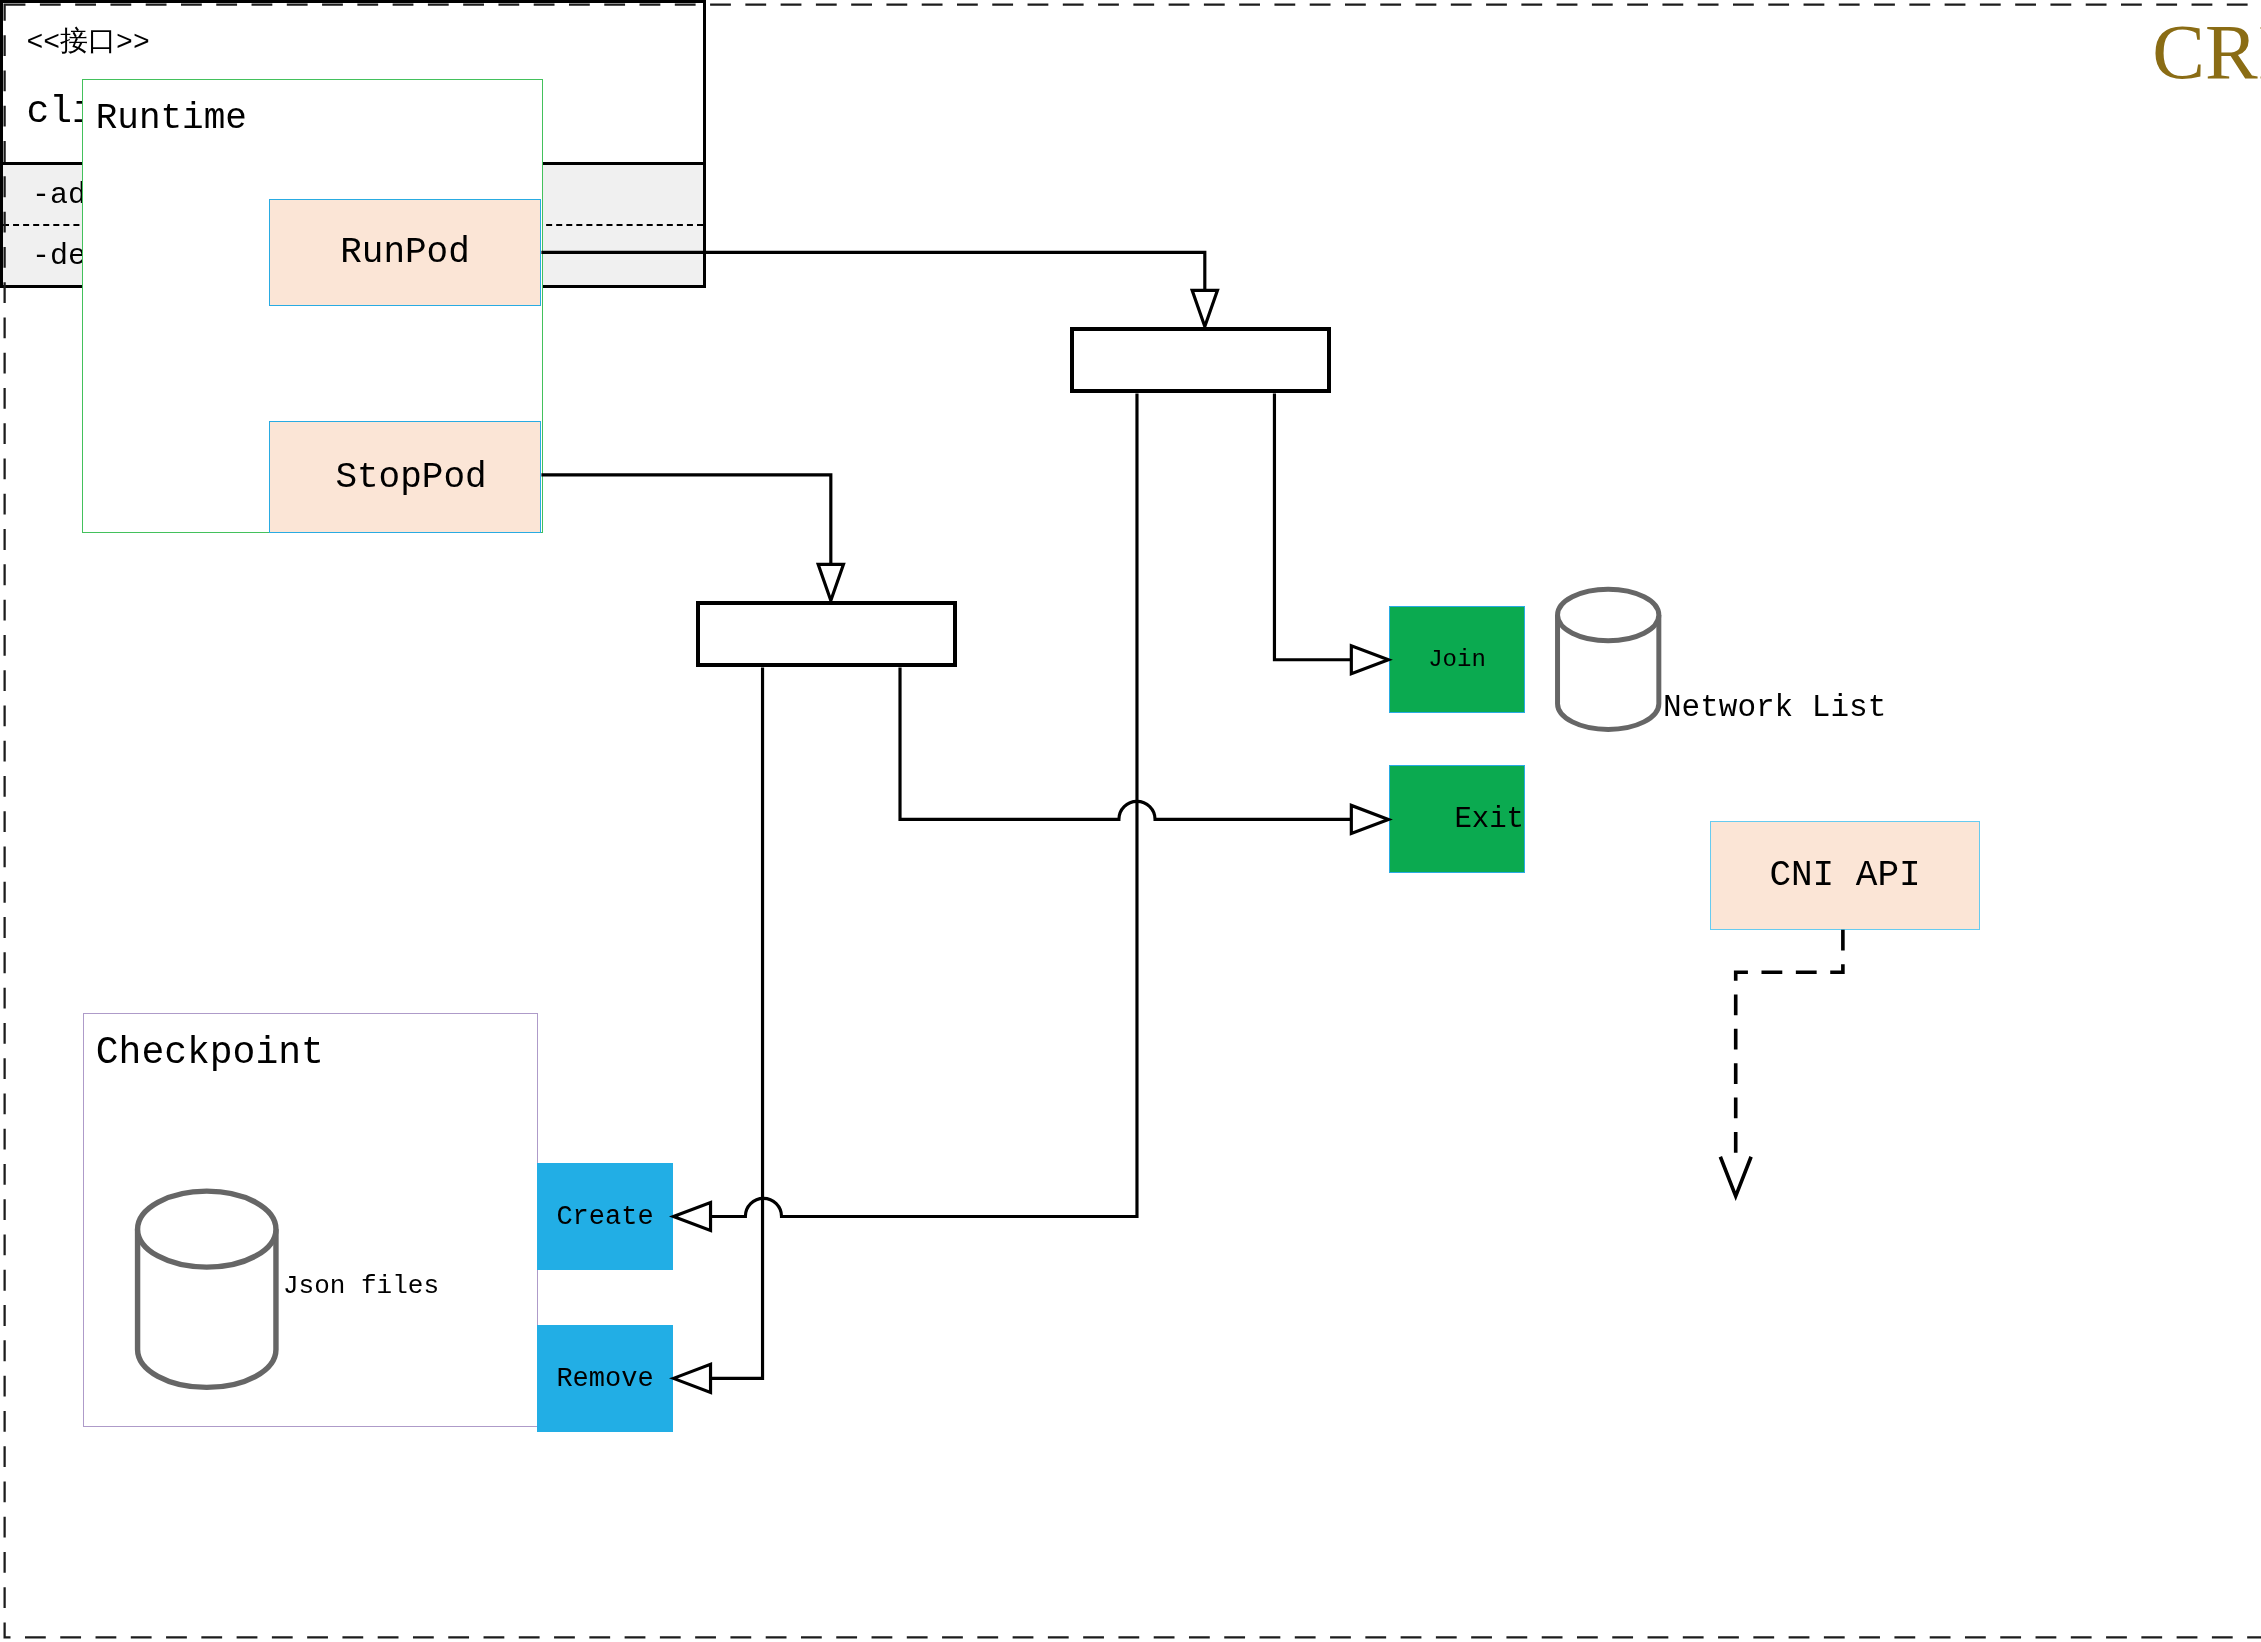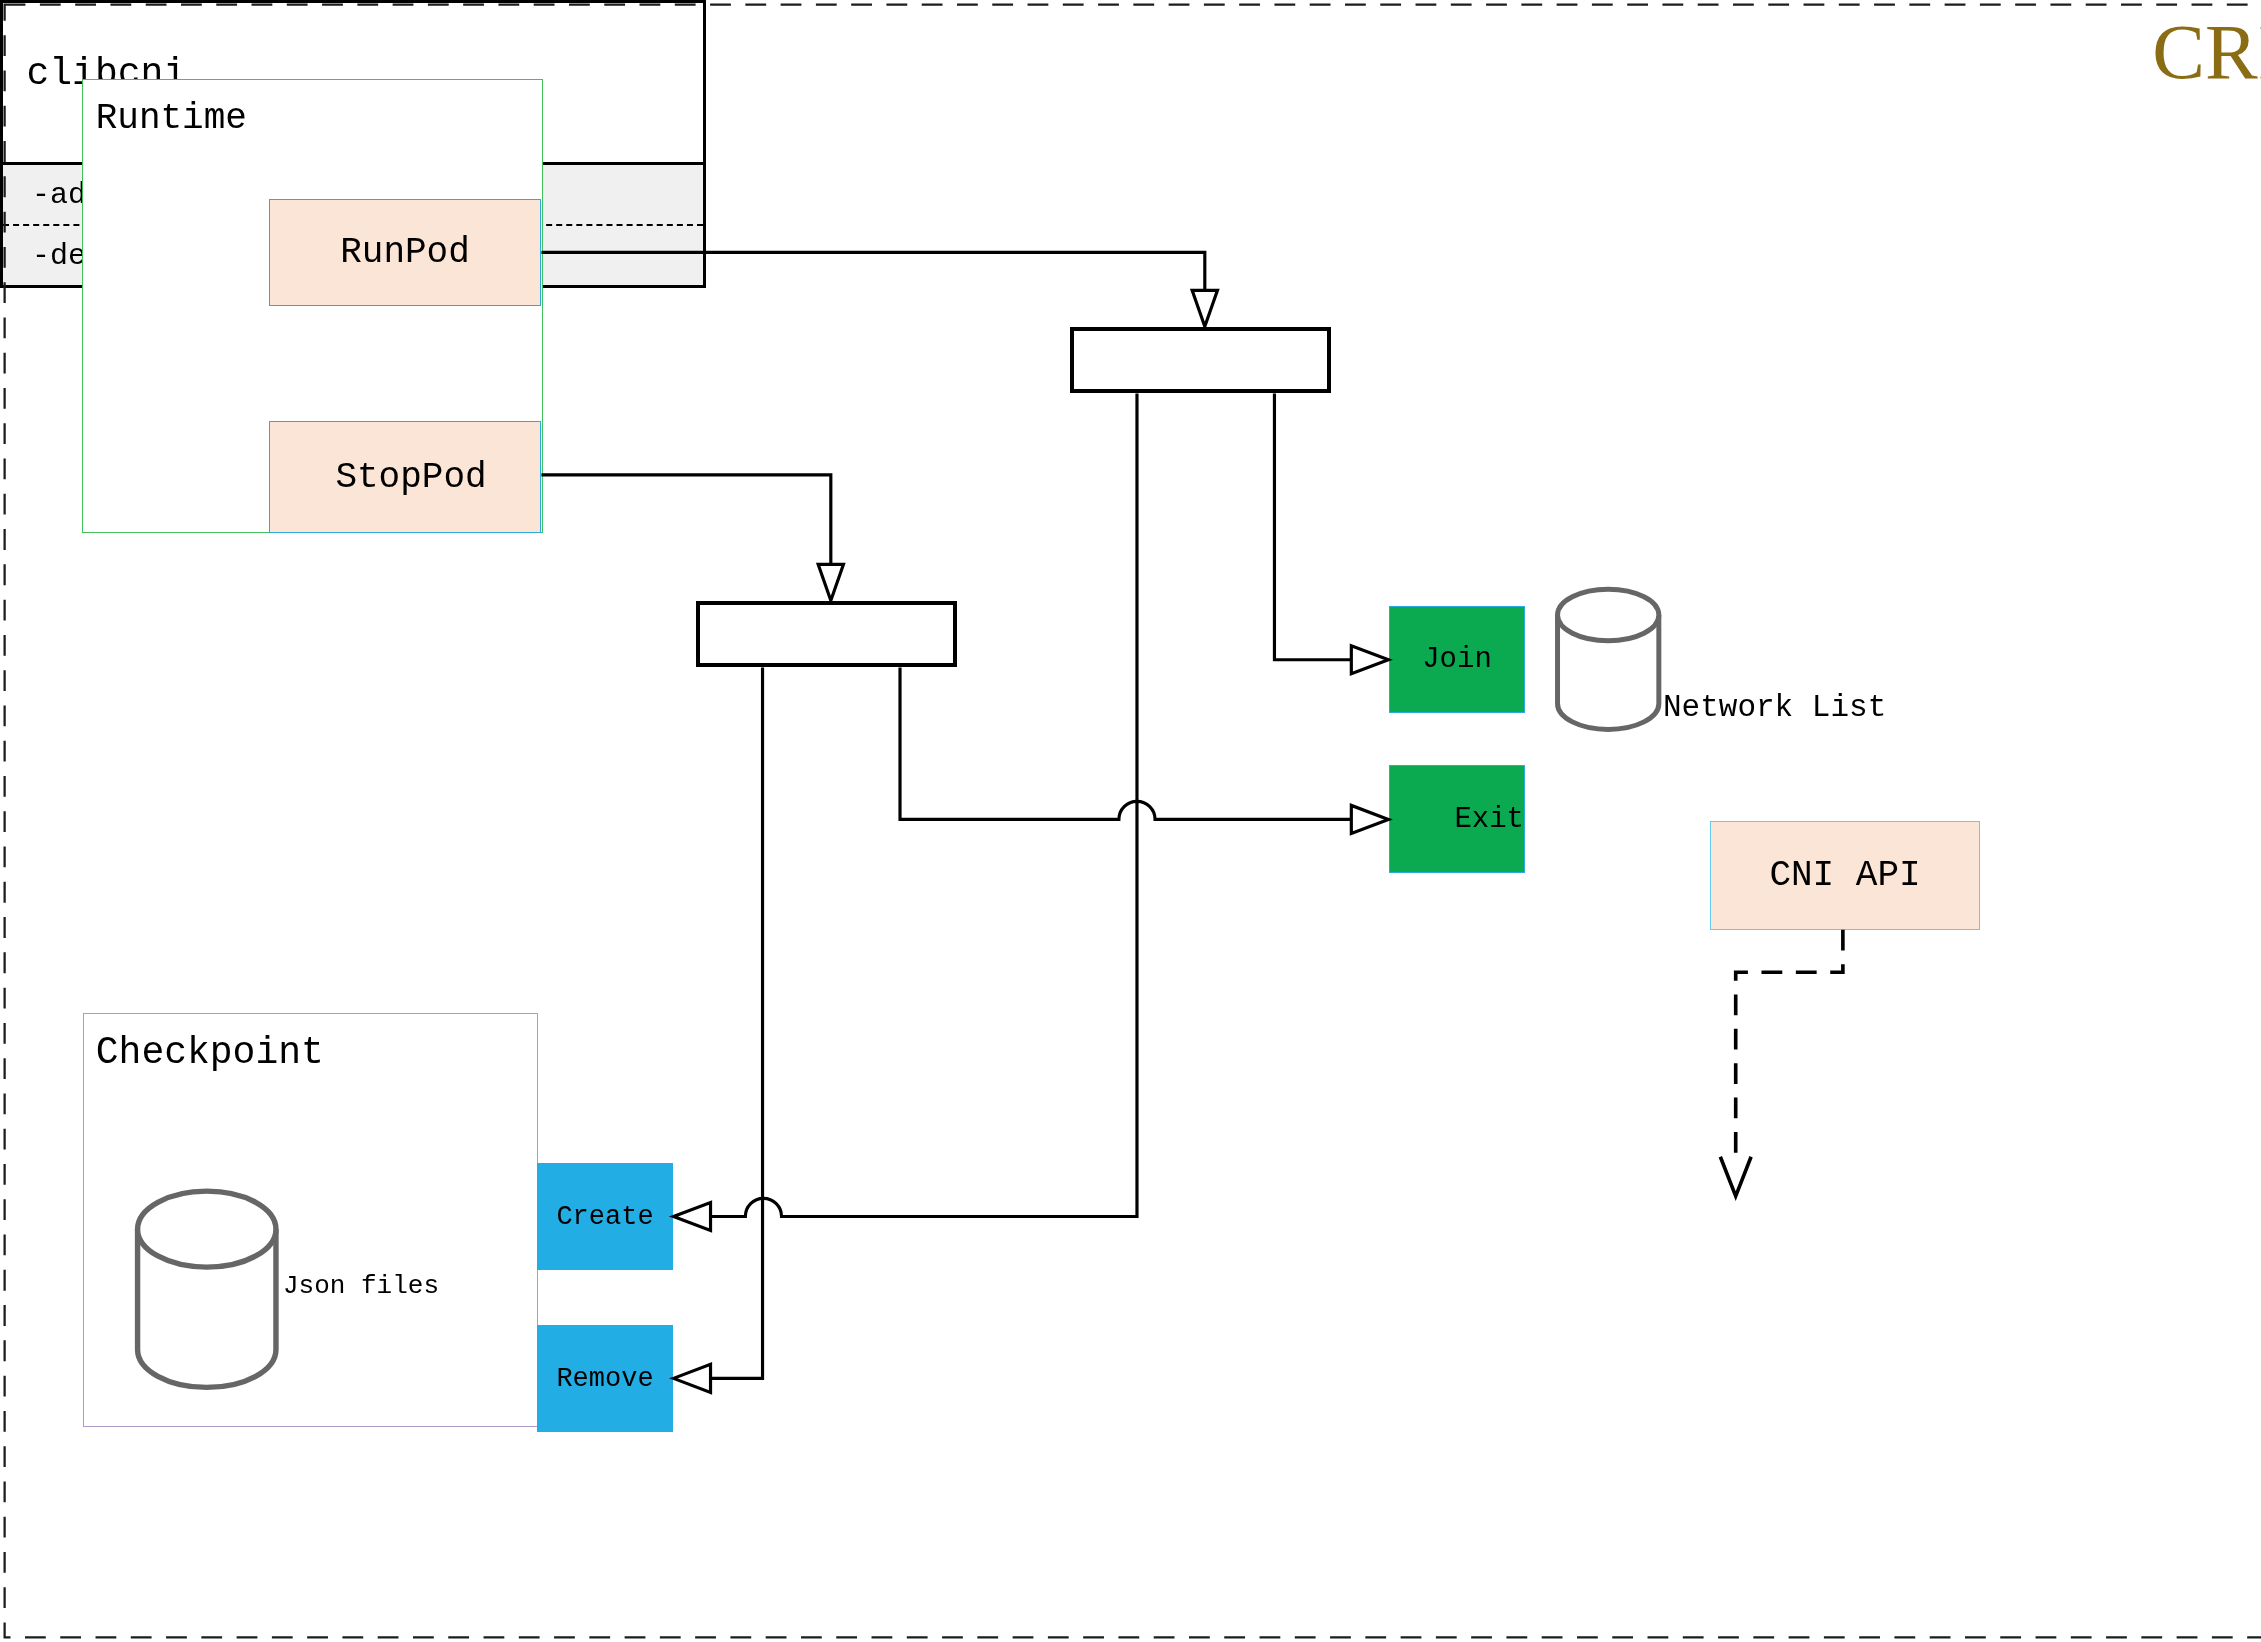--- a/index.html
+++ b/index.html
@@ -28,21 +28,21 @@
   .hbox{z-index:1;}
   
   .runtime{left:82px;top:79px;width:461px;height:454px;border:1.4px solid var(--green_border);}
   .checkpoint{left:83px;top:1013px;width:455px;height:414px;border:1.4px solid var(--purple_border);}
   .netmgr{left:1524px;top:499px;width:457px;height:431px;border:1.4px solid var(--blue_border);}
   
   .runpod{left:269px;top:199px;width:272px;height:107px;background:var(--peach_fill);border:1.4px solid var(--blue_border);font-size:36px;}
   .stoppod{left:269px;top:421px;width:272px;height:112px;background:var(--peach_fill);border:1.4px solid var(--blue_border);font-size:36px;padding-left:12px;}
   .cniapi{left:1710px;top:821px;width:270px;height:109px;background:var(--peach_fill);border:1.4px solid var(--light_blue_border);font-size:36px;}
   
-  .join{left:1389px;top:606px;width:136px;height:107px;background:var(--green_fill);border:0.9px solid var(--blue_border);font-size:29px;}
+  .join{left:1389px;top:606px;width:136px;height:107px;background:var(--green_fill);border:0.9px solid var(--blue_border);font-size:24px;}
   .exit{left:1389px;top:765px;width:136px;height:108px;background:var(--green_fill);border:0.9px solid var(--blue_border);font-size:29px;justify-content:flex-end;}
   
   .create{left:537px;top:1163px;width:136px;height:107px;background:var(--cyan_fill);font-size:27px;}
   .remove{left:537px;top:1325px;width:136px;height:107px;background:var(--cyan_fill);font-size:27px;}
   
   .bar1{left:1070px;top:327px;width:261px;height:66px;border:4.5px solid #000;}
   .bar2{left:696px;top:601px;width:261px;height:66px;border:4.5px solid #000;}
   
   .runtime-label{left:12.7px;top:18px;font-size:36px;}
   .checkpoint-label{left:11.8px;top:17px;font-size:38px;}
@@ -98,20 +98,21 @@
   <div class="lbl jsonfiles-label">Json files</div>
   <div class="box hbox center create">
     <span class="node-label">Create</span>
   </div>
   <div class="box hbox center remove">
     <span class="node-label">Remove</span>
   </div>
 
   <div class="clibcni">
     <div class="clibcni-head">
+      <div class="clibcni-stereo">&lt;&lt;接口&gt;&gt;</div>
       <div class="clibcni-name">clibcni</div>
     </div>
     <div class="clibcni-methods">
       <div class="method-row first">-add_network_list</div>
       <div class="method-row">-del_network_list</div>
     </div>
   </div>
 
   <svg class="overlay" viewBox="0 0 5163 3631">
 

